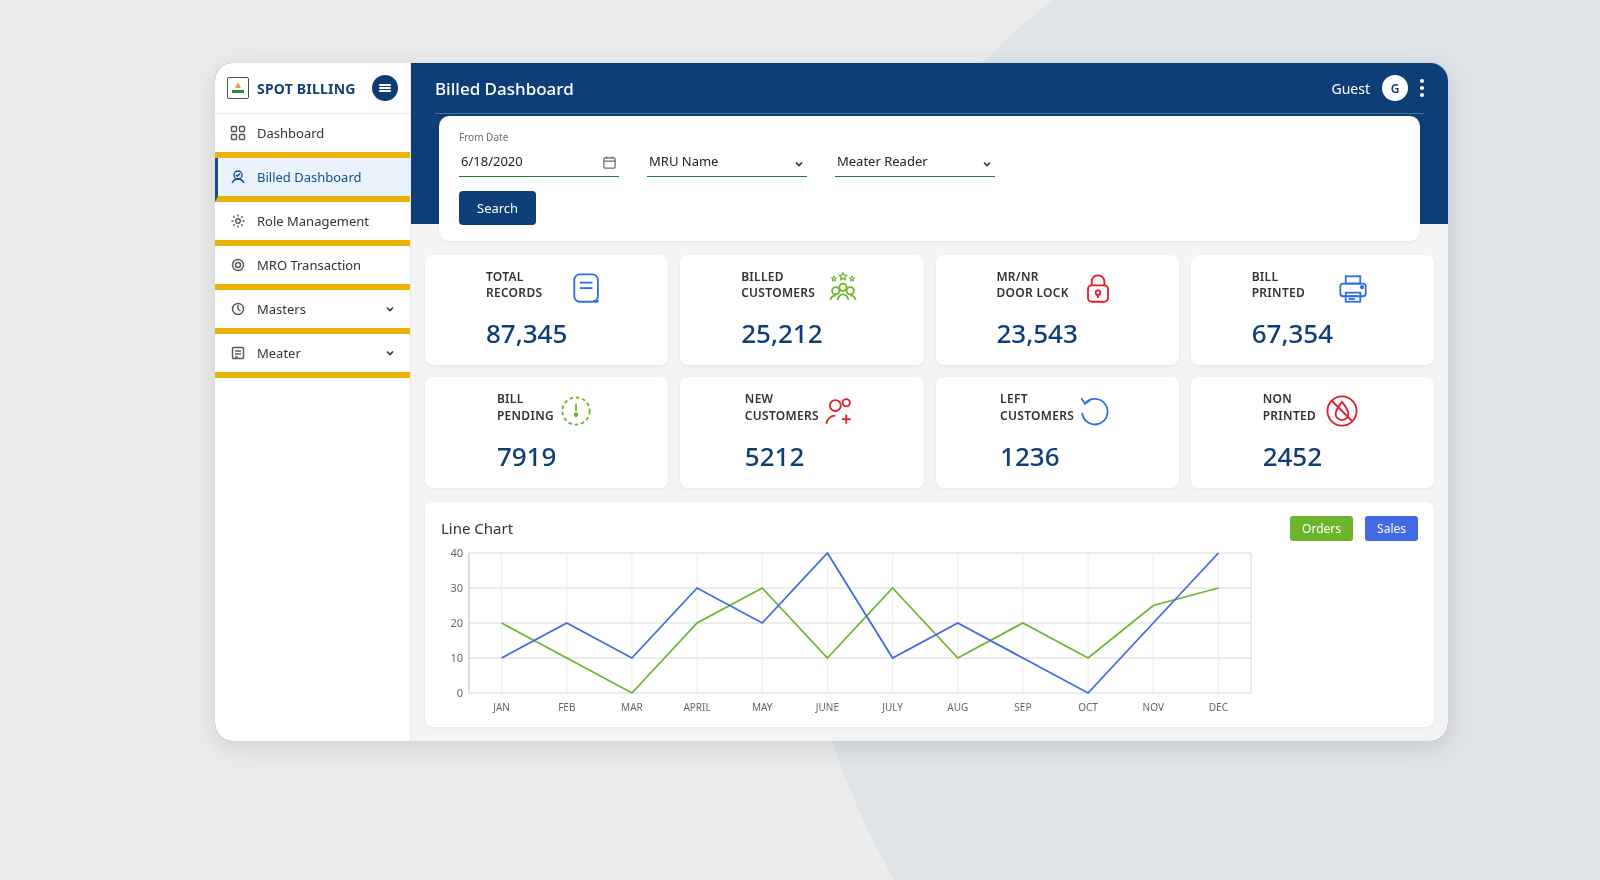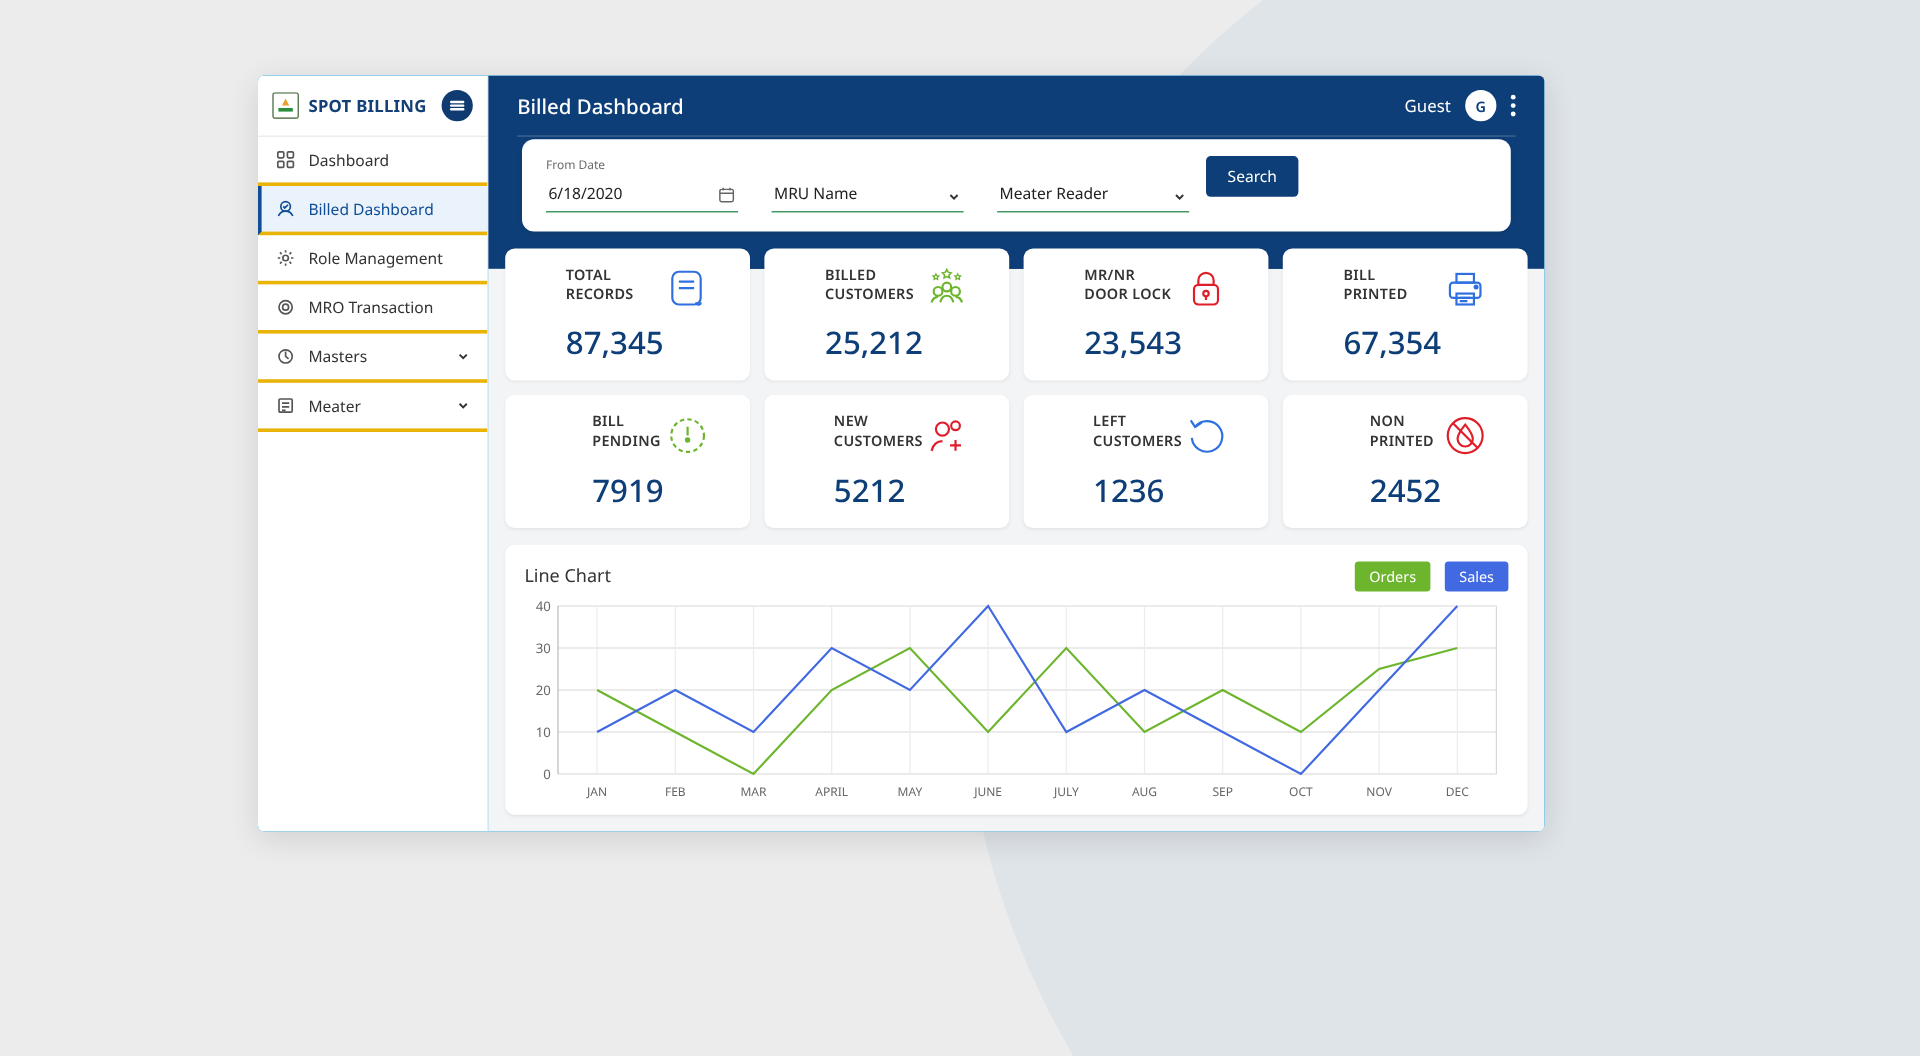--- a/index.html
+++ b/index.html
@@ -1,55 +1,55 @@
 <!DOCTYPE html>
 <html><head>
 <meta charset="utf-8">
 <style>
   *{box-sizing:border-box;margin:0;padding:0;font-family:system-ui,-apple-system,"Segoe UI",Roboto,Arial,sans-serif}
   body{background:#ececec;width:1600px;height:880px;overflow:hidden;position:relative}
   
   .bg-swoosh{position:absolute;right:-400px;top:-120px;width:1200px;height:1300px;border-radius:50%;background:#dfe4e9;z-index:0}
-  .app{position:absolute;left:215px;top:63px;width:1072px;border-radius:5px;background:#0ea5e9;box-shadow:0 6px 26px rgba(0,0,0,.12);overflow:hidden;z-index:1;display:flex}
+  .app{position:absolute;left:215px;top:63px;width:1233px;border-radius:18px;background:#be185d;box-shadow:0 6px 26px rgba(0,0,0,.12);overflow:hidden;z-index:1;display:flex}
   
   .sidebar{width:196px;border-right:1px solid #e5e7ea;background:#fff}
   .brand{display:flex;align-items:center;gap:8px;padding:12px 12px;border-bottom:1px solid #e8e8e8}
   .brand .logo{width:22px;height:22px;border:1px solid #3a5f2d;border-radius:2px;display:flex;align-items:center;justify-content:center}
   .brand .title{font-weight:700;color:#134076;font-size:14px;letter-spacing:.2px}
   .brand .toggle{width:26px;height:26px;border-radius:50%;background:#0f3b70;margin-left:auto;display:flex;align-items:center;justify-content:center}
   .toggle svg{stroke:#fff}
-  .nav-item{display:flex;align-items:center;gap:10px;padding:10px 14px;font-size:13px;color:#333;border-bottom:3px solid #eab308;cursor:pointer}
+  .nav-item{display:flex;align-items:center;gap:10px;padding:10px 14px;font-size:13px;color:#333;border-bottom:6px solid #eab308;cursor:pointer}
   .nav-item.active{background:#eaf2fb;color:#0f4e97;border-left:3px solid #0f4e97;padding-left:11px}
   .nav-item .ico{width:18px;height:18px;display:flex;align-items:center;justify-content:center;color:#555}
   .nav-item.active .ico{color:#0f4e97}
   .nav-item .chev{margin-left:auto}
   
   .main{flex:1;background:#f3f4f6;display:flex;flex-direction:column}
   .header{background:#0e3e77;color:#fff;padding:0 24px}
   .header-top{display:flex;align-items:center;height:50px}
   .header-top .pgtitle{font-size:17px;font-weight:500}
   .header-top .spacer{flex:1}
   .header-top .user-name{font-size:14px;margin-right:12px}
   .header-top .avatar{width:26px;height:26px;border-radius:50%;background:#fff;color:#0e3e77;font-size:12px;font-weight:600;display:flex;align-items:center;justify-content:center;margin-right:12px}
   .header-top .kebab{width:4px;height:18px;display:flex;flex-direction:column;justify-content:space-between}
   .kebab span{width:4px;height:4px;border-radius:50%;background:#fff}
   .header hr{border:none;border-top:1px solid rgba(255,255,255,.25);margin:0}
-  .filter-card{margin:14px 14px 0;background:#fff;border-radius:10px;padding:14px 20px 16px;display:flex;flex-direction:row;gap:14px;box-shadow:0 2px 4px rgba(0,0,0,.05)}
+  .filter-card{margin:14px 14px 0;background:#fff;border-radius:10px;padding:14px 20px 16px;display:flex;flex-direction:column;gap:14px;box-shadow:0 2px 4px rgba(0,0,0,.05)}
   .filter-row{display:flex;gap:28px;align-items:flex-end}
   .field{display:flex;flex-direction:column;gap:4px;min-width:160px}
   .field .lbl{font-size:10px;color:#6b6b6b}
   .field .ctrl{display:flex;align-items:flex-end;gap:8px;border-bottom:1px solid #15803d;padding:4px 2px 6px;font-size:13px;color:#222;min-height:24px}
   .field .ctrl .grow{flex:1}
   .search-btn{align-self:flex-start;background:#0e3e77;color:#fff;border:none;border-radius:4px;padding:8px 18px;font-size:13px;cursor:pointer}
   
   .body{padding:14px;margin-top:-40px}
   
   .header-pad{height:110px;background:#0e3e77}
   .cards{display:grid;grid-template-columns:repeat(4,1fr);gap:12px;margin-top:14px}
-  .card{background:#fff;border-radius:8px;padding:14px 32px;display:flex;justify-content:flex-end;align-items:flex-start;box-shadow:0 1px 3px rgba(0,0,0,.06)}
+  .card{background:#fff;border-radius:8px;padding:14px 16px;display:flex;justify-content:center;align-items:flex-start;box-shadow:0 1px 3px rgba(0,0,0,.06)}
   .card .info .ttl{font-size:12px;font-weight:600;color:#333;letter-spacing:.3px;line-height:1.35}
   .card .info .val{font-size:26px;font-weight:500;color:#0e3e77;margin-top:14px}
   .card .cicon{width:40px;height:40px}
   .chart-card{background:#fff;border-radius:8px;margin-top:14px;padding:14px 16px 10px;box-shadow:0 1px 3px rgba(0,0,0,.06)}
   .chart-head{display:flex;align-items:center;margin-bottom:6px}
   .chart-head .ctitle{font-size:15px;color:#333}
   .chart-head .legend{margin-left:auto;display:flex;gap:12px}
   .legend .pill{font-size:12px;color:#fff;padding:4px 12px;border-radius:3px}
   .pill.green{background:#6cb52d}
   .pill.blue{background:#4169e1}

